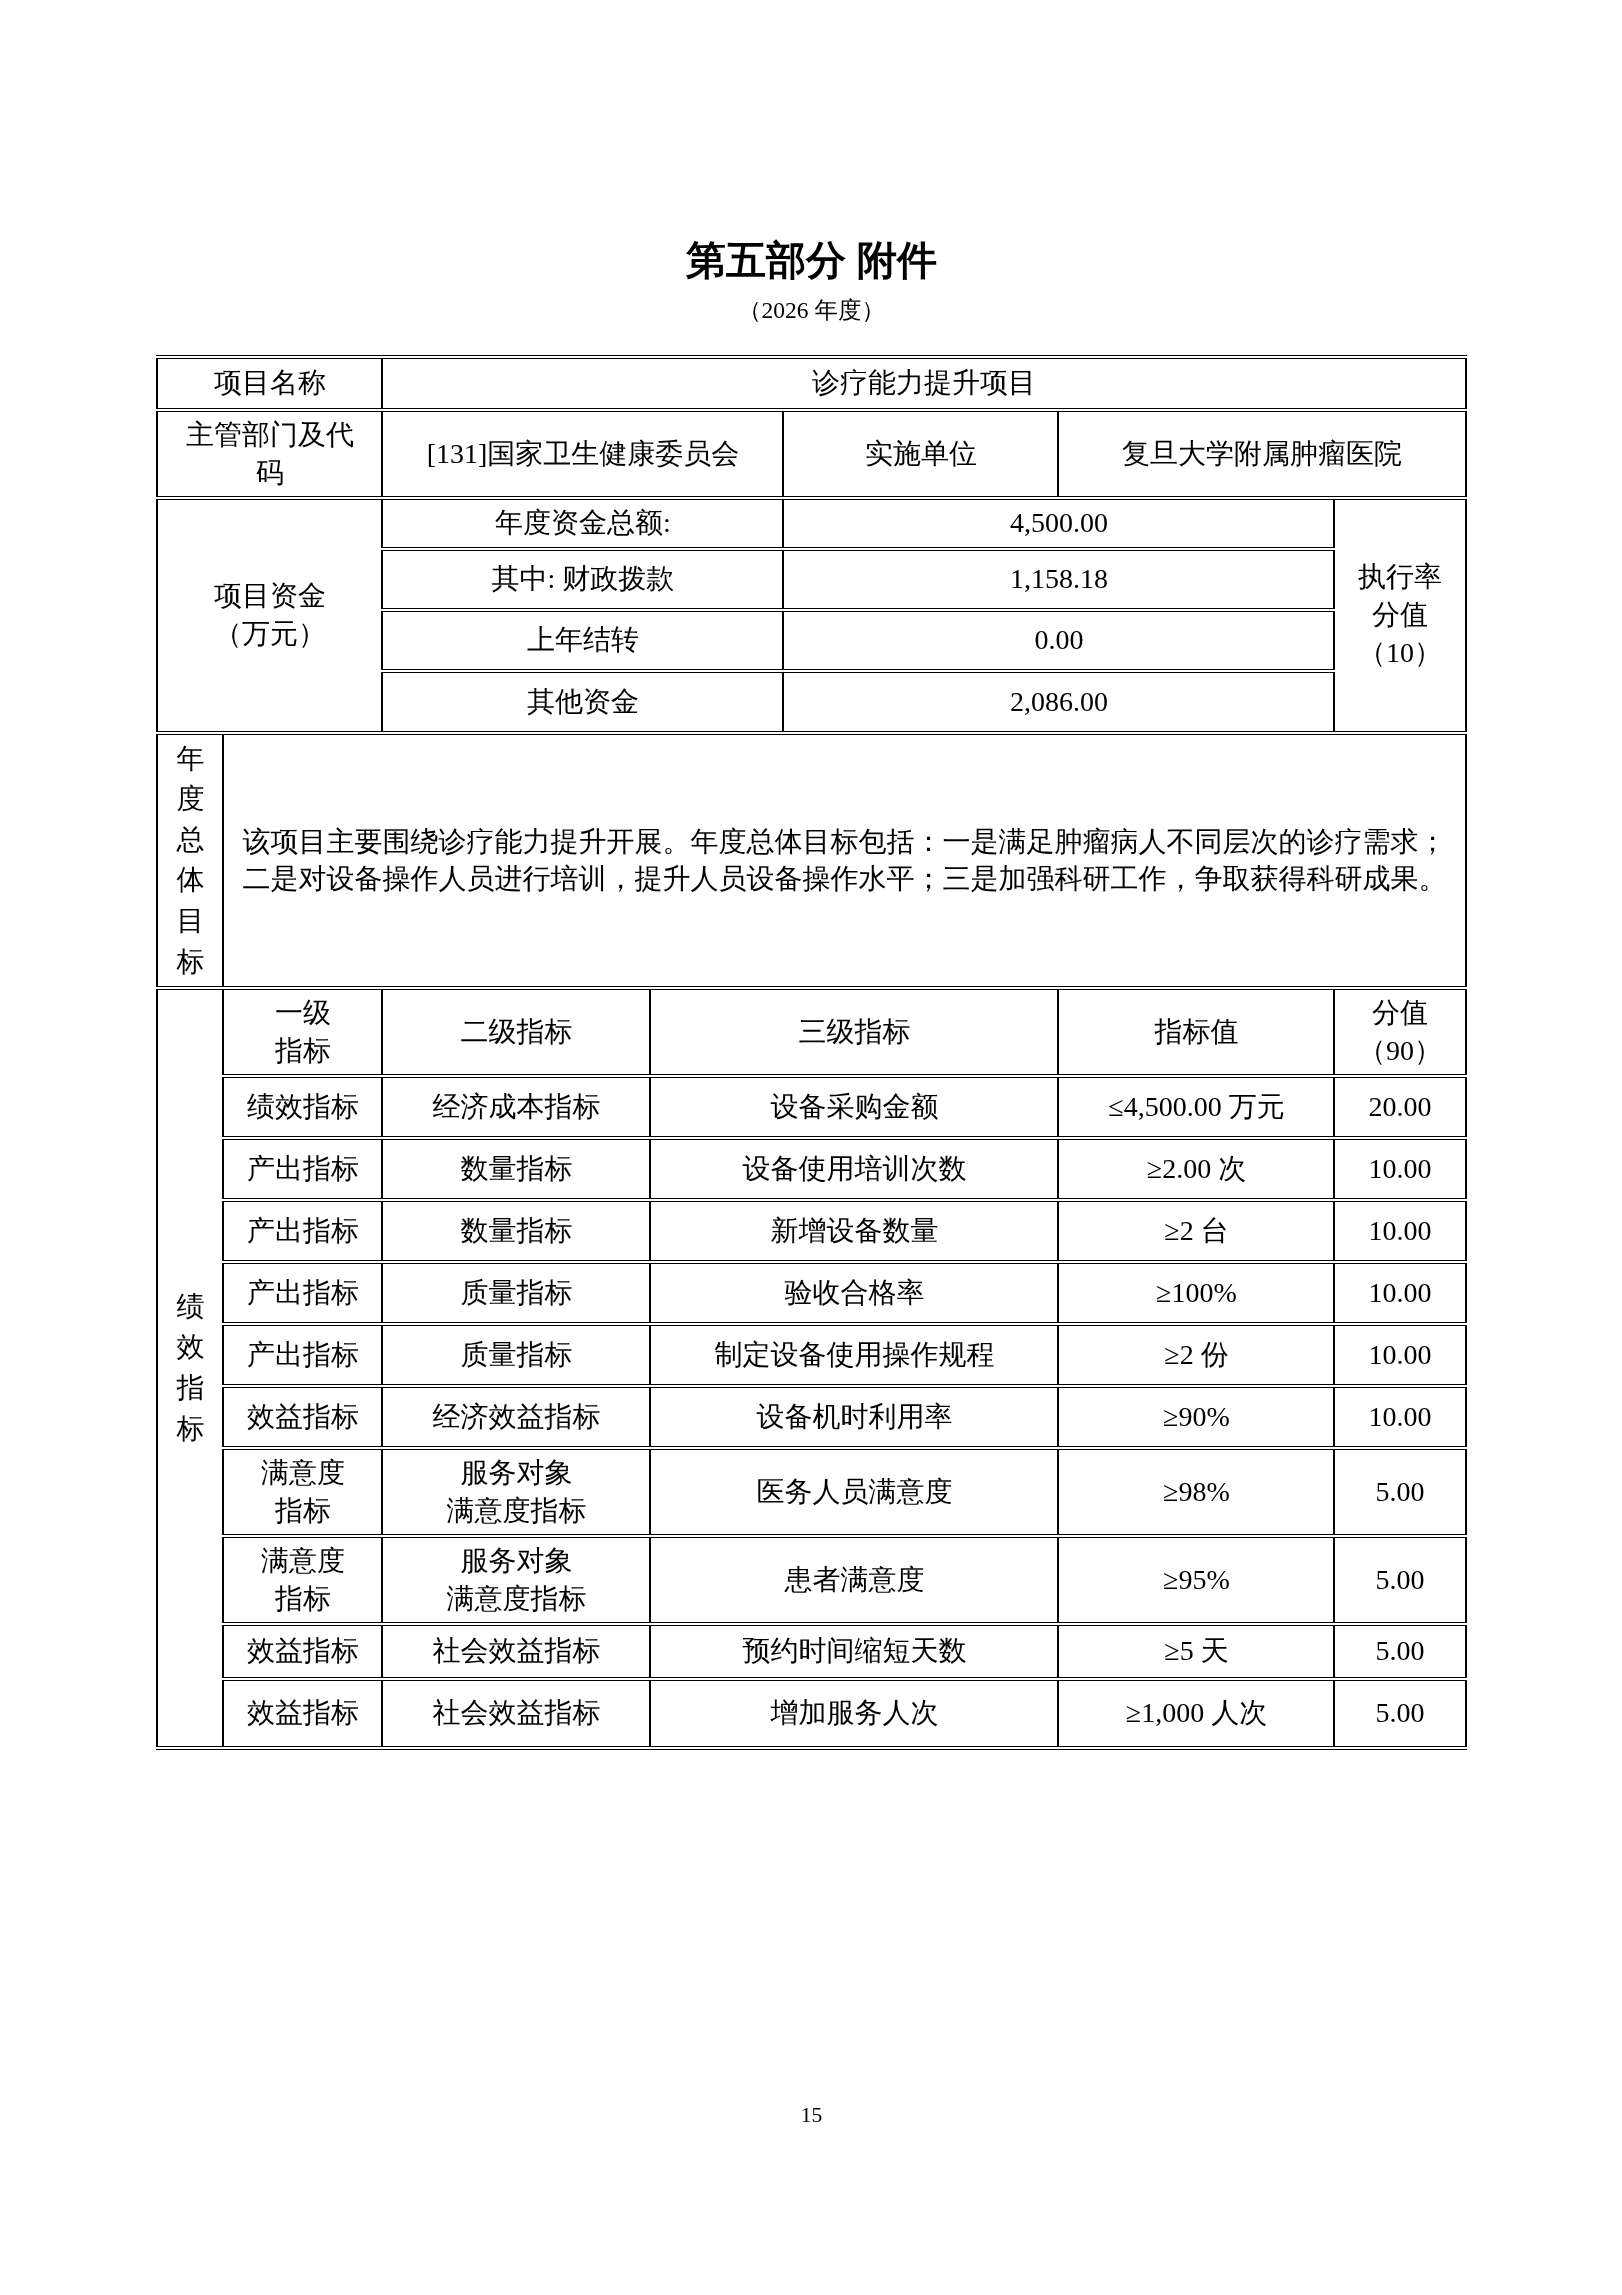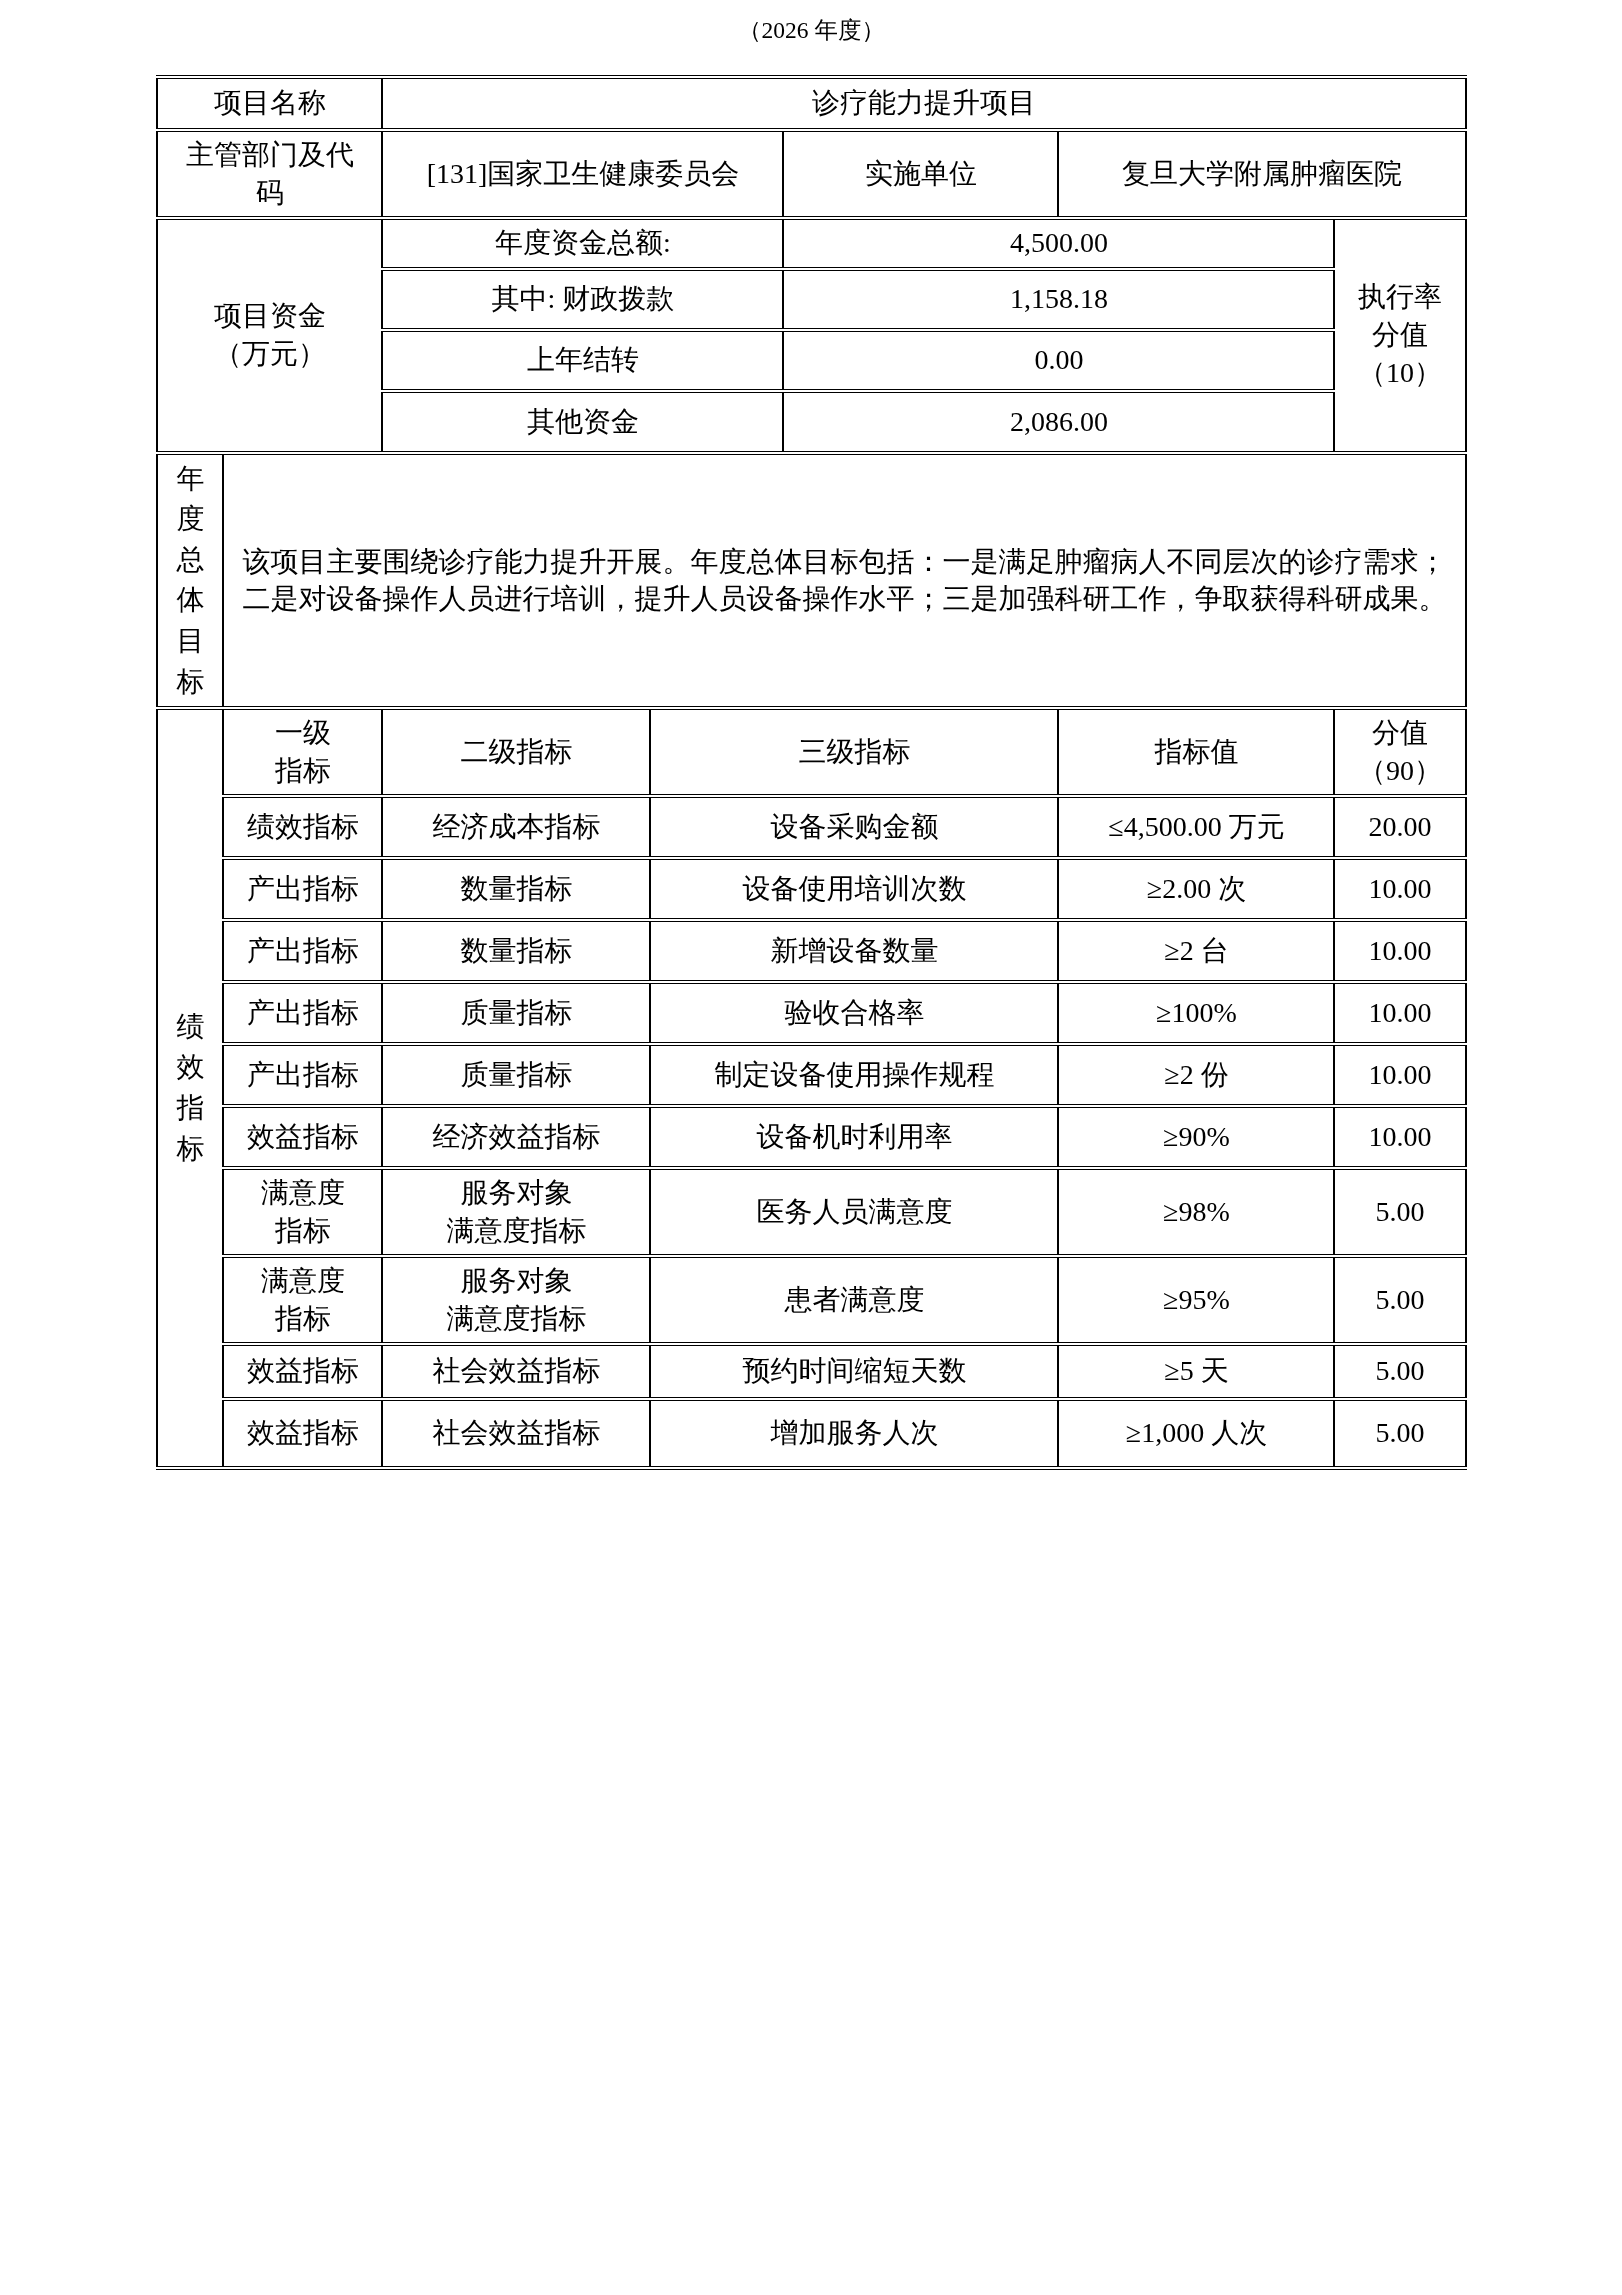--- a/index.html
+++ b/index.html
@@ -83,20 +83,21 @@
     left:0;top:2105px;width:100%;
     text-align:center;
     font-size:21.5px;line-height:1;
   }
 </style>
 </head>
 <body>
 
 <div class="page">
 
+  <div class="doc-title">第五部分 附件</div>
   <div class="doc-year">（2026 年度）</div>
 
   <table class="perf">
     <colgroup>
       <col style="width:66px">
         <col style="width:159px">
         <col style="width:268px">
       <col style="width:133px">
         <col style="width:275px">
         <col style="width:276px">
@@ -223,15 +224,16 @@
     <tr class="h-ir10">
       <td class="pre">效益指标</td>
       <td class="pre">社会效益指标</td>
       <td colspan="2" class="l3">增加服务人次</td>
       <td>≥1,000 人次</td>
       <td>5.00</td>
     </tr>
   </tbody>
     </table>
 
+  <div class="page-number">15</div>
 
 </div>
 
 
 </body></html>

